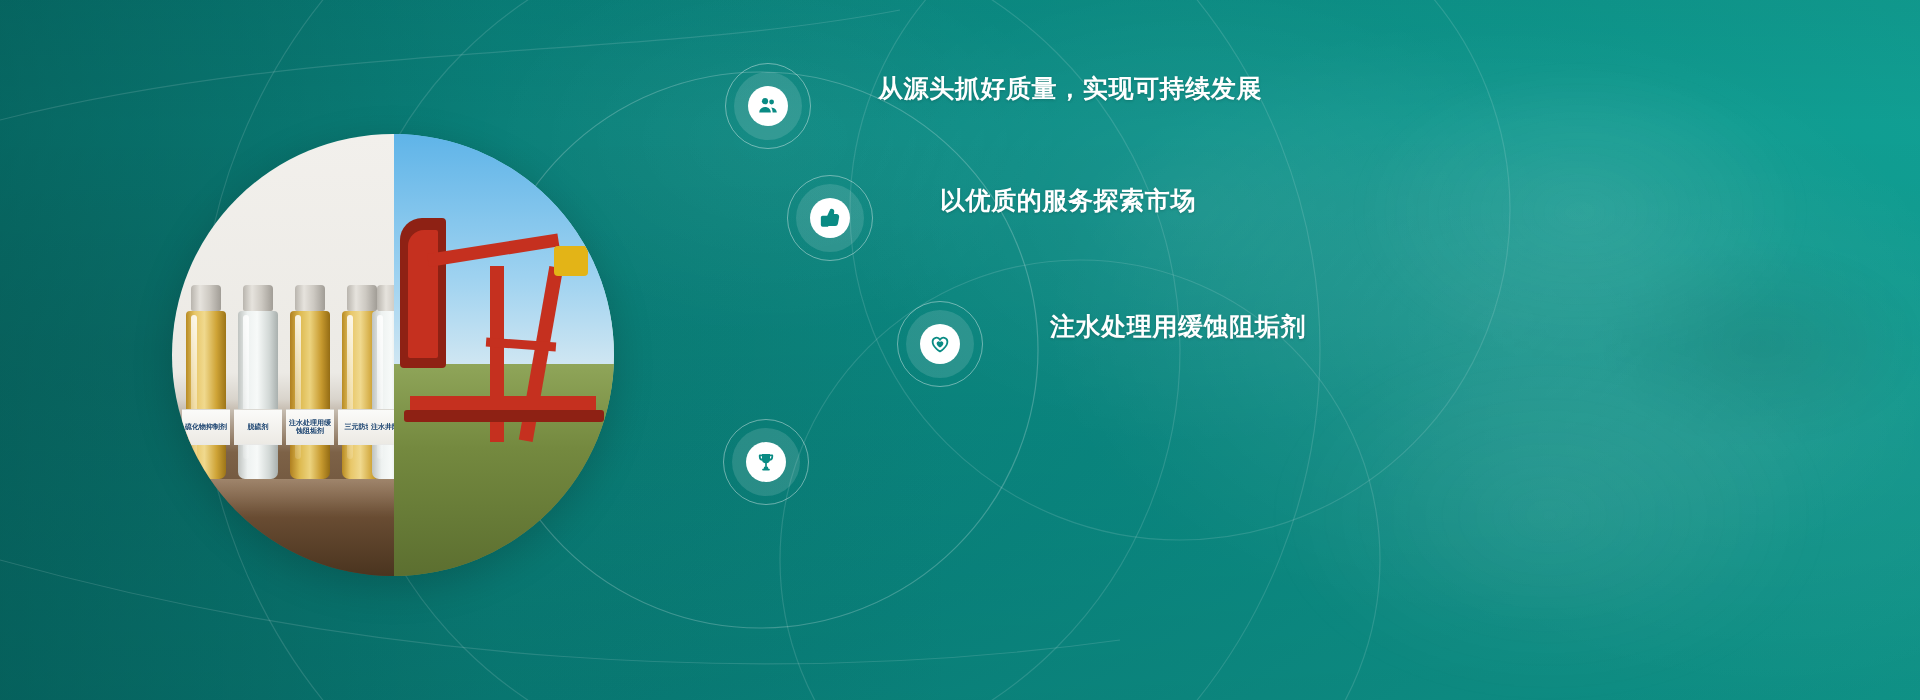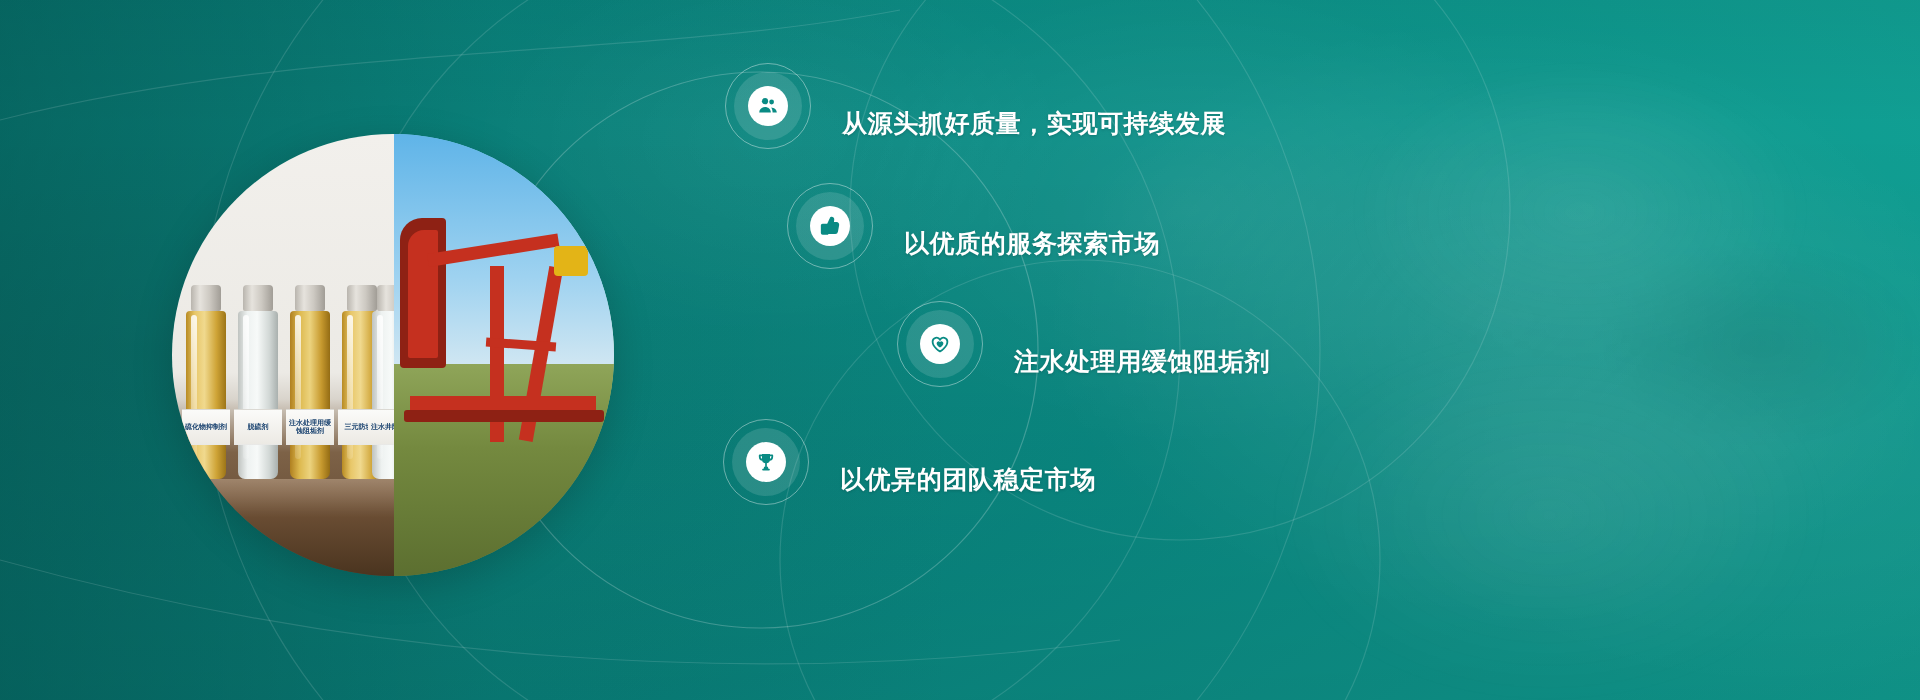--- a/index.html
+++ b/index.html
@@ -88,23 +88,23 @@
   .sky{position:absolute;left:0;right:0;top:0;height:52%;
     background:linear-gradient(180deg,#5fb4e8 0%,#9ed2f0 62%,#cfe6f2 100%);}
   .ground{position:absolute;left:0;right:0;bottom:0;height:48%;
     background:linear-gradient(180deg,#8fa559 0%,#74893f 40%,#5c6f30 100%);}
   .rig-red{position:absolute;background:#c5301f;}
   .rig-dark{position:absolute;background:#8e2114;}
   .rig-yellow{position:absolute;background:#e3b417;}
 
   
   .features{position:absolute;left:700px;top:0;width:1100px;height:700px;}
-  .feature{position:absolute;display:flex;align-items:flex-end;}
+  .feature{position:absolute;display:flex;align-items:flex-start;gap:36px;}
   .f1{left:34px;top:72px;}
-  .f2{left:96px;top:192px;}
+  .f2{left:96px;top:184px;}
   .f3{left:206px;top:310px;}
   .f4{left:32px;top:428px;}
 
   .icon-ring{
     position:relative;width:68px;height:68px;border-radius:50%;
     background:rgba(255,255,255,.13);
     display:flex;align-items:center;justify-content:center;flex:none;
   }
   .icon-ring:before{
     content:"";position:absolute;left:-9px;top:-9px;right:-9px;bottom:-9px;
@@ -251,17 +251,16 @@
           <svg width="24" height="24" viewBox="0 0 24 24" fill="none" stroke="#0a8b84" stroke-width="1.7" stroke-linecap="round" stroke-linejoin="round">
             <path d="M8 4h8v5.2a4 4 0 0 1-8 0z" fill="#0a8b84" stroke="none"></path>
             <path d="M8 5.3H5.7v1.6A3 3 0 0 0 8.5 9.8"></path>
             <path d="M16 5.3h2.3v1.6a3 3 0 0 1-2.8 2.9"></path>
             <path d="M12 13.4v3.3"></path>
             <path d="M9 19.6h6"></path>
             <path d="M10.1 16.7h3.8l.6 2.9h-5z" fill="#0a8b84" stroke="none"></path>
           </svg>
         </div>
       </div>
-      <div class="feature-text">以优异的团队稳定市场</div>
     </div>
 
   </div>
 </div>
 
 </body></html>

